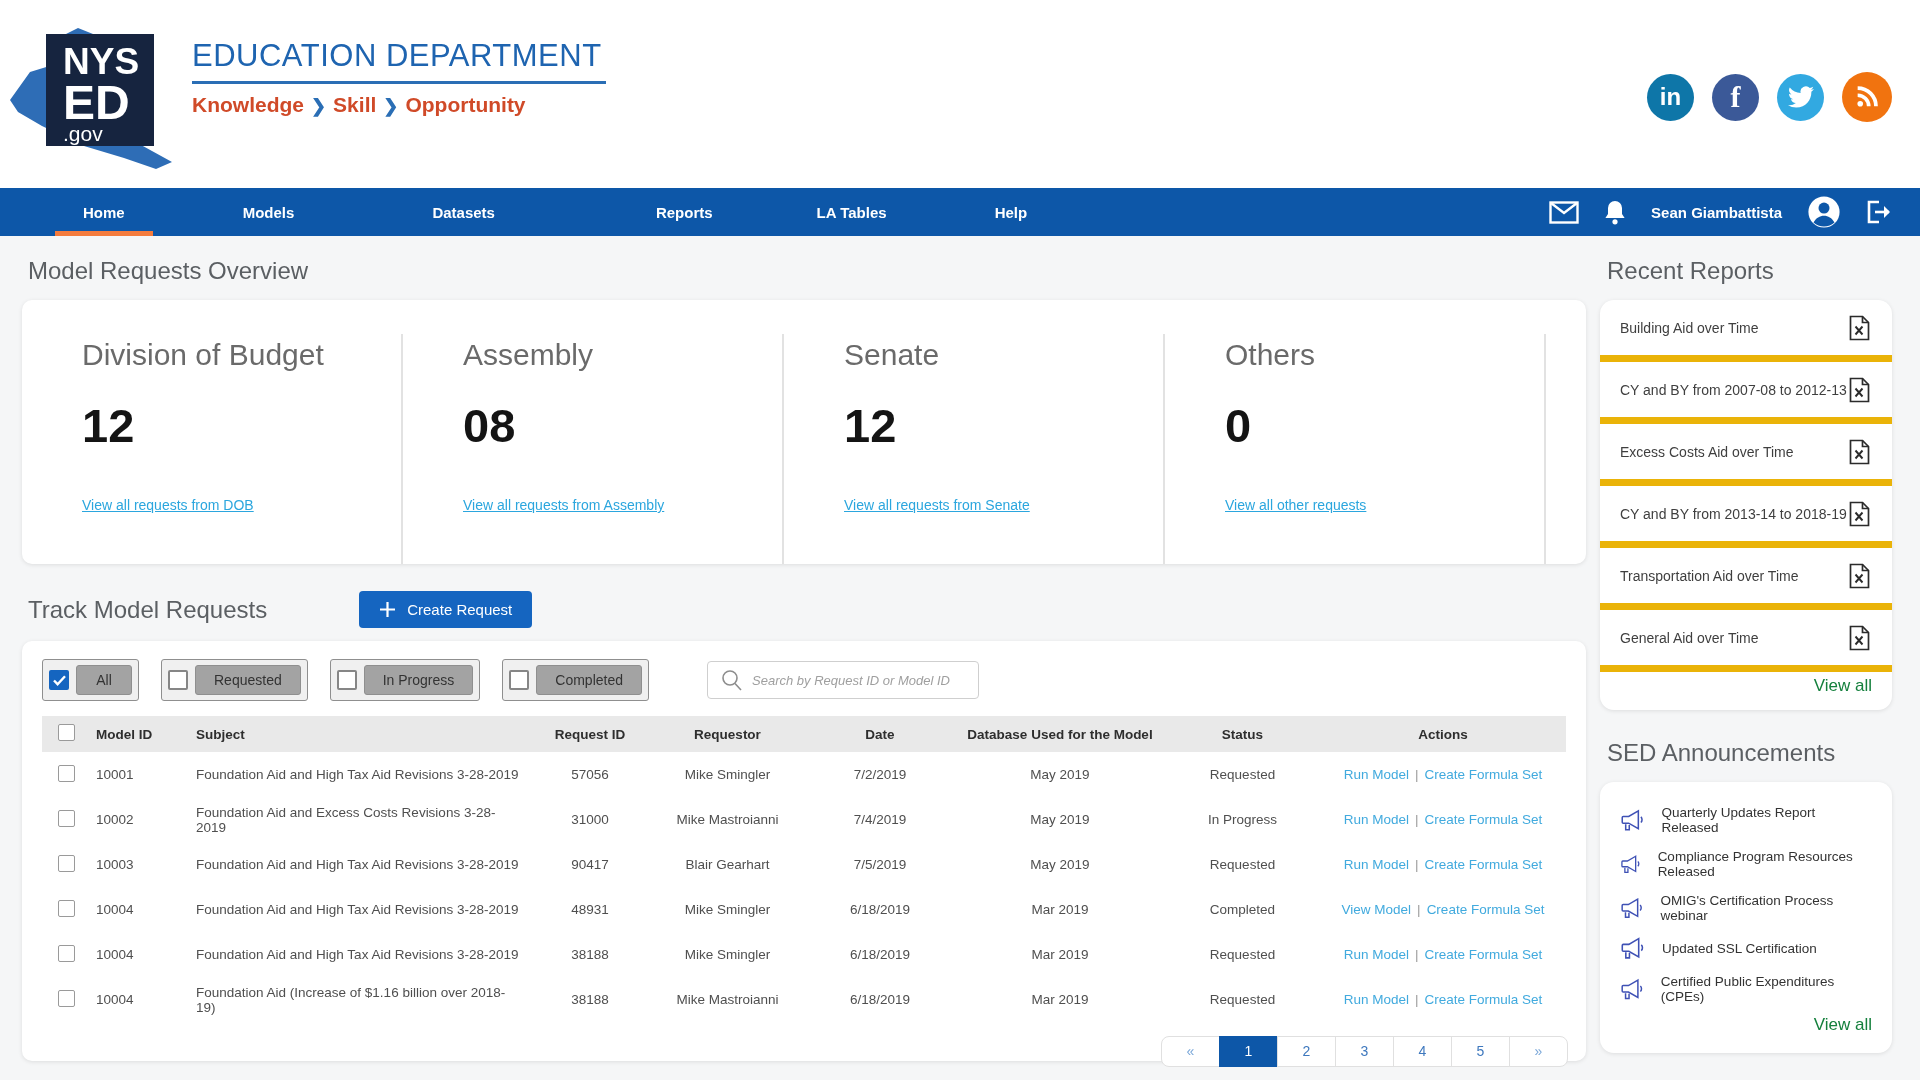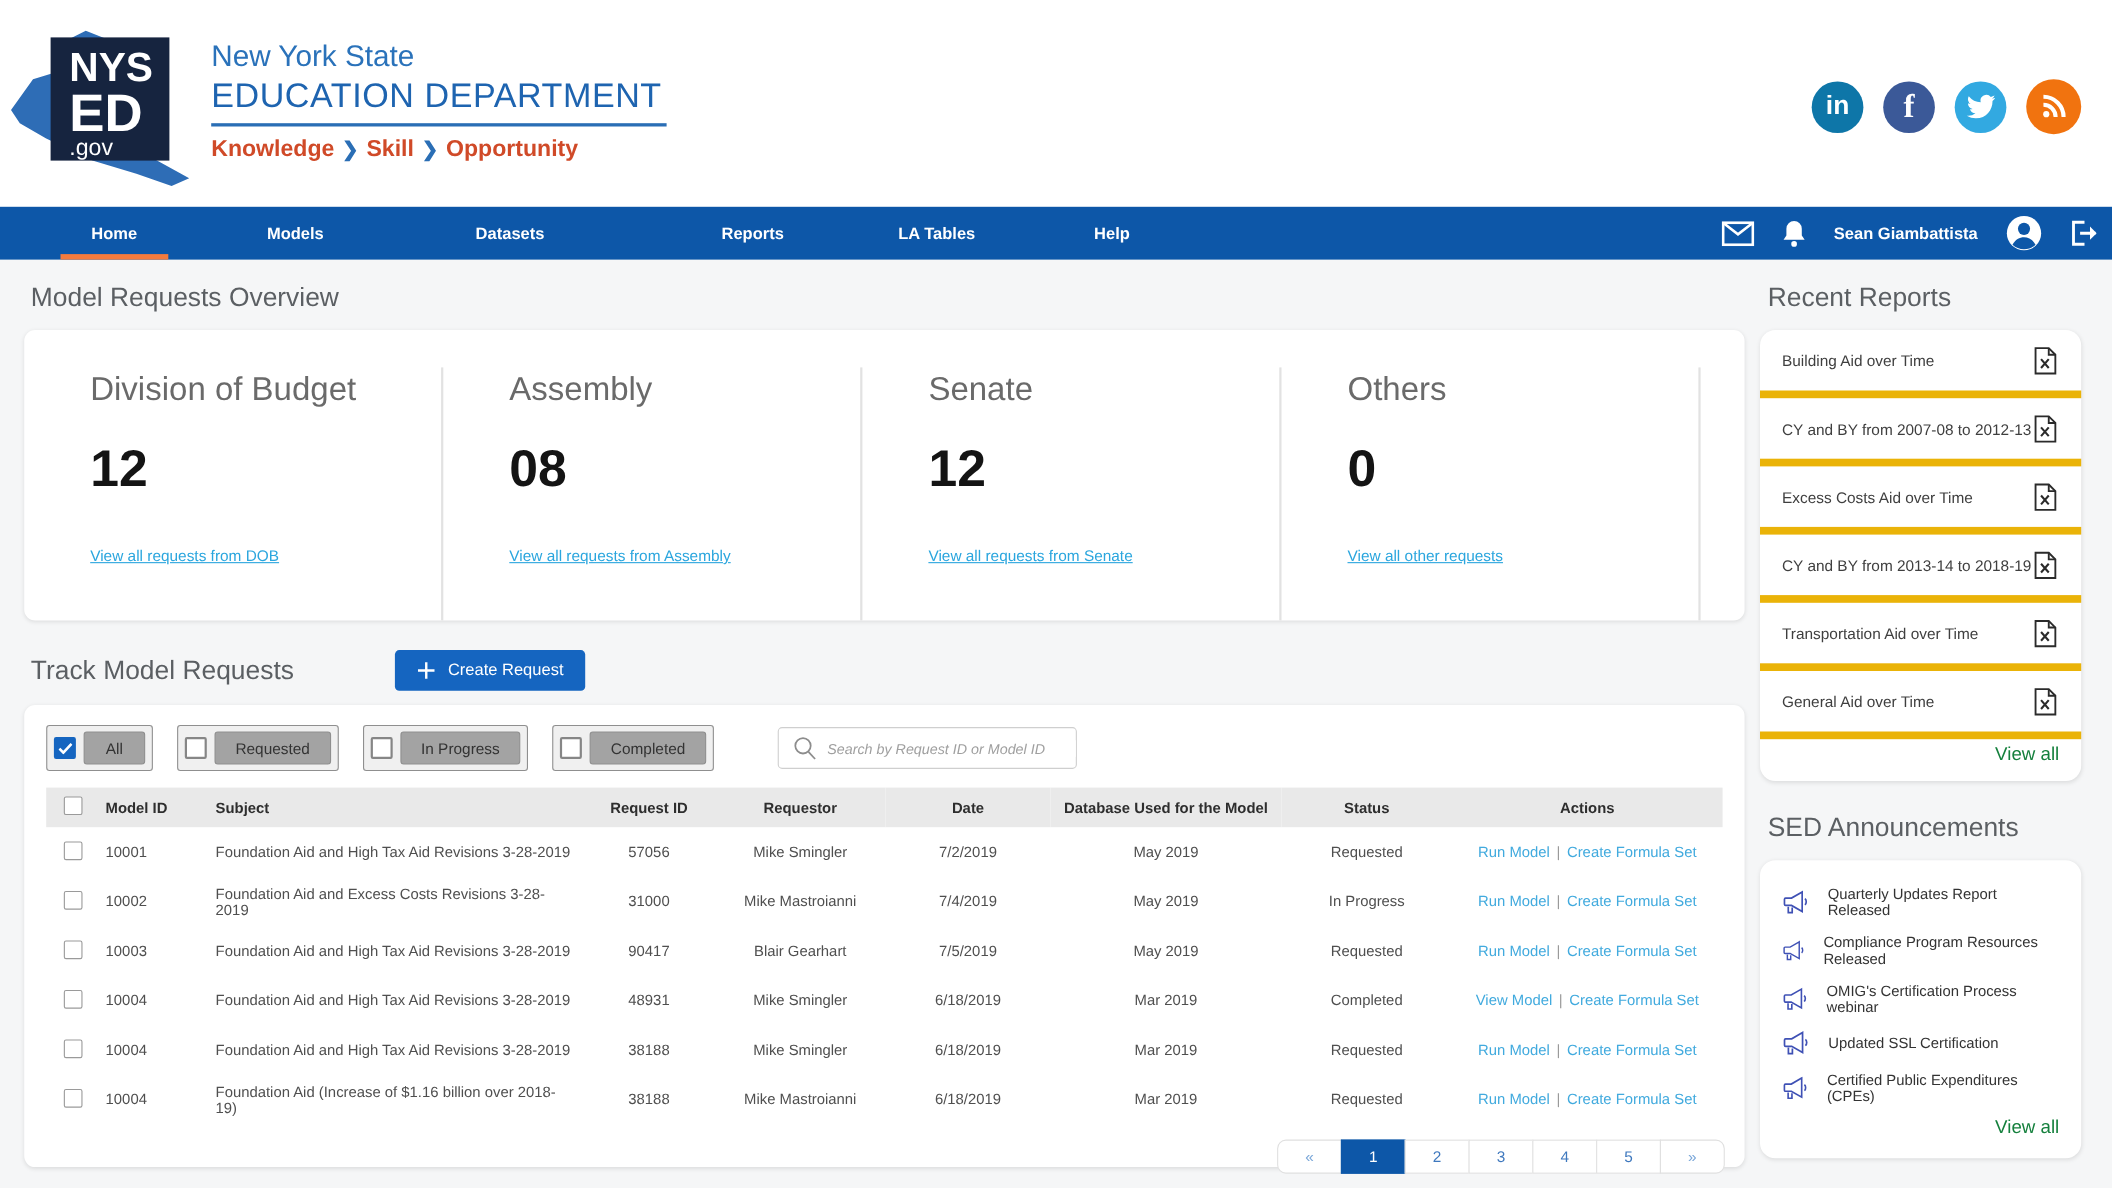--- a/index.html
+++ b/index.html
@@ -25,21 +25,21 @@
   
   .navbar { position:absolute; top:188px; left:0; width:1920px; height:48px; background:#0d57a8;
     display:flex; align-items:center; color:#fff; }
   .nav-items { display:flex; align-items:stretch; height:48px; padding-left:55px; }
   .nav-item { position:relative; display:flex; align-items:center; padding:0 28px;
     font-size:15px; font-weight:bold; cursor:pointer; white-space:nowrap; }
   .nav-item:nth-child(2){ margin-left:62px; } .nav-item:nth-child(3){ margin-left:82px; }
   .nav-item:nth-child(4){ margin-left:105px; } .nav-item:nth-child(5){ margin-left:48px; }
   .nav-item:nth-child(6){ margin-left:52px; }
   .nav-item.active::after { content:""; position:absolute; left:0; right:0; bottom:0; height:5px; background:#f47b3d; }
-  .nav-right { margin-left:auto; display:flex; align-items:center; gap:25px; padding-right:12px; }
+  .nav-right { margin-left:auto; display:flex; align-items:center; gap:25px; padding-right:28px; }
   .nav-right .uname { font-size:15px; font-weight:bold; }
   .nav-ic { display:flex; align-items:center; cursor:pointer; }
 
   
   .content { position:absolute; top:236px; left:0; width:1920px; height:844px; }
   .left-col { position:absolute; left:22px; top:0; width:1564px; }
   .sidebar { position:absolute; left:1600px; top:0; width:292px; }
   .section-title { font-size:24px; color:#5b5f63; font-weight:400; }
 
   
@@ -112,21 +112,20 @@
   <div class="logo-wrap">
     <svg width="175" height="150" viewBox="0 0 175 150">
       <polygon points="4,78 24,50 50,42 52,16 72,6 92,14 94,46 98,70 78,84 62,96 96,108 126,118 166,140 150,147 118,136 78,124 36,104 12,90" fill="#2e6db6"></polygon>
       <rect x="40" y="12" width="108" height="112" fill="#16243f"></rect>
       <text x="57" y="52" fill="#fff" font-size="37" font-weight="bold" font-family="Liberation Sans, sans-serif">NYS</text>
       <text x="57" y="97" fill="#fff" font-size="48" font-weight="bold" font-family="Liberation Sans, sans-serif">ED</text>
       <text x="57" y="119" fill="#fff" font-size="21" font-family="Liberation Sans, sans-serif">.gov</text>
     </svg>
   </div>
   <div class="brand">
-    <div class="brand-line1">New York State</div>
     <div class="brand-line2">EDUCATION DEPARTMENT</div>
     <div class="brand-tagline">
       <span>Knowledge</span><span class="chev">❯</span><span>Skill</span><span class="chev">❯</span><span>Opportunity</span>
     </div>
   </div>
   <div class="social">
     <div class="soc linkedin">
         <span>in</span>
       </div>
     <div class="soc facebook">

